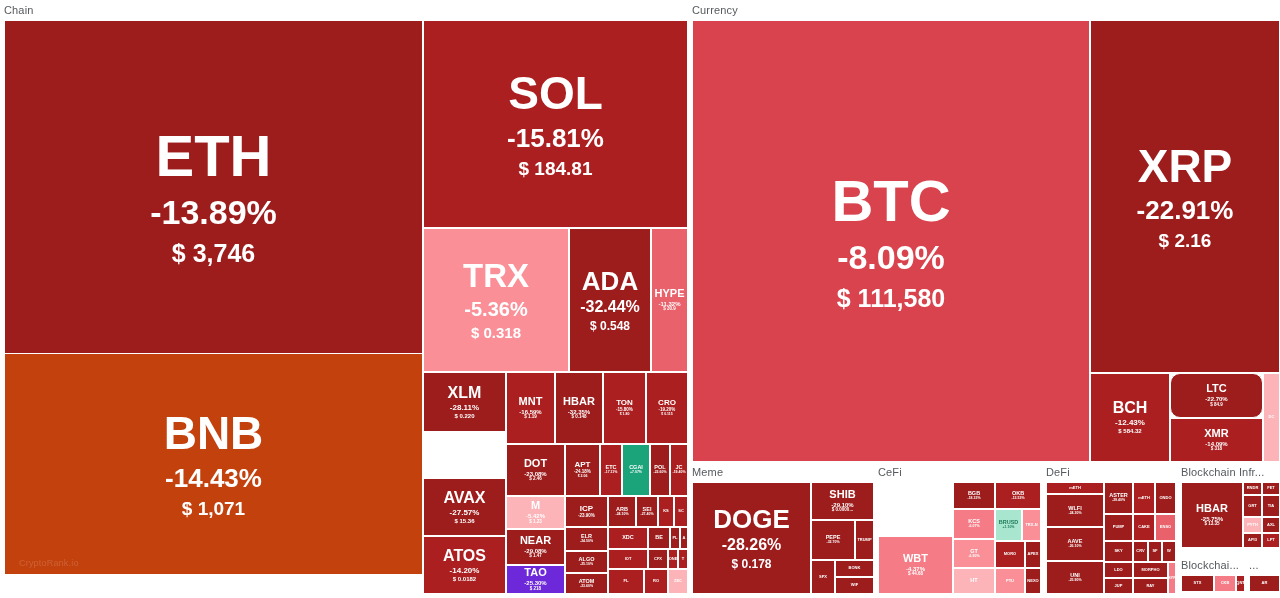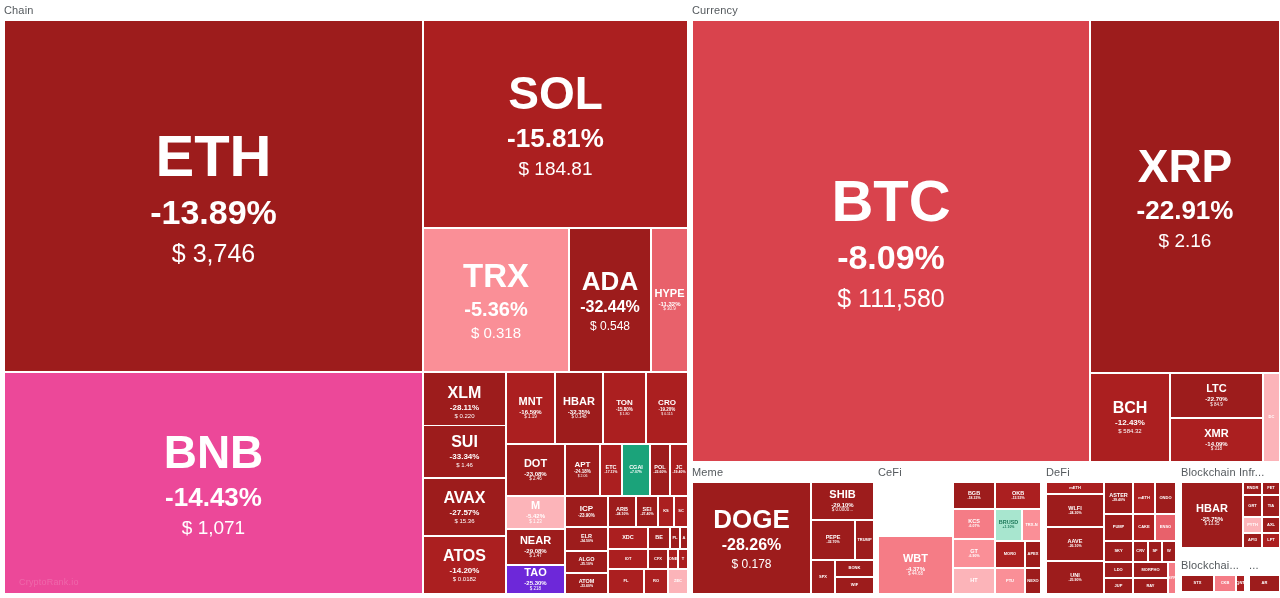--- a/index.html
+++ b/index.html
@@ -24,21 +24,21 @@
   .tile {
     position:absolute;
     display:flex; flex-direction:column;
     align-items:center; justify-content:center;
     color:#ffffff; overflow:hidden;
     text-align:center; line-height:1.05;
     border:1px solid #ffffff;
   }
   .tile .sym { font-weight:700; white-space:nowrap; }
   .tile .chg { font-weight:700; white-space:nowrap; }
-  .tile .prc { font-weight:400; white-space:nowrap;text-align:center; }
+  .tile .prc { font-weight:700; white-space:nowrap;text-align:center; }
 
   
   .s-xxl .sym{font-size:58px} .s-xxl .chg{font-size:34px;margin-top:9px} .s-xxl .prc{font-size:25px;margin-top:9px}
   .s-xl  .sym{font-size:46px} .s-xl  .chg{font-size:26px;margin-top:7px} .s-xl  .prc{font-size:19px;margin-top:7px}
   .s-lg  .sym{font-size:33px} .s-lg  .chg{font-size:20px;margin-top:5px} .s-lg  .prc{font-size:15px;margin-top:5px}
   .s-md  .sym{font-size:26px} .s-md  .chg{font-size:16px;margin-top:4px} .s-md  .prc{font-size:12px;margin-top:4px}
   .s-sm  .sym{font-size:16px} .s-sm  .chg{font-size:8px;margin-top:2px}  .s-sm  .prc{font-size:6px;margin-top:1px}
   .s-xs  .sym{font-size:11px} .s-xs  .chg{font-size:6px;margin-top:1px}  .s-xs  .prc{font-size:4.5px;margin-top:.5px}
   .s-xxs .sym{font-size:8px}  .s-xxs .chg{font-size:4.5px;margin-top:.5px} .s-xxs .prc{font-size:3.5px}
   .s-tiny .sym{font-size:5.5px} .s-tiny .chg{font-size:3.5px}
@@ -82,37 +82,32 @@
         <span class="chg">-32.44%</span>
         <span class="prc">$ 0.548</span>
       </div>
 
       <div class="tile s-xs" style="left:647px;top:208px;width:37px;height:144px;background:#e8616b;">
         <span class="sym">HYPE</span>
         <span class="chg">-11.32%</span>
         <span class="prc">$ 30.9</span>
       </div>
 
-      <div class="tile s-xl" style="left:0;top:352px;width:419px;height:222px;background:#ec4899;">
+      <div class="tile s-xl" style="left:0;top:333px;width:419px;height:222px;background:#c2410c;">
         <span class="sym">BNB</span>
         <span class="chg">-14.43%</span>
         <span class="prc">$ 1,071</span>
         <span class="watermark">CryptoRank.io</span>
       </div>
 
       <div class="tile s-sm" style="left:419px;top:352px;width:83px;height:60px;background:#9d1c1c;">
         <span class="sym">XLM</span>
         <span class="chg">-28.11%</span>
         <span class="prc">$ 0.220</span>
       </div>
-      <div class="tile s-sm" style="left:419px;top:405px;width:83px;height:53px;background:#9d1c1c;">
-        <span class="sym">SUI</span>
-        <span class="chg">-33.34%</span>
-        <span class="prc">$ 1.46</span>
-      </div>
       <div class="tile s-sm" style="left:419px;top:458px;width:83px;height:58px;background:#9d1c1c;">
         <span class="sym">AVAX</span>
         <span class="chg">-27.57%</span>
         <span class="prc">$ 15.36</span>
       </div>
       <div class="tile s-sm" style="left:419px;top:516px;width:83px;height:58px;background:#ab1f20;">
         <span class="sym">ATOS</span>
         <span class="chg">-14.20%</span>
         <span class="prc">$ 0.0182</span>
       </div>
@@ -267,21 +262,21 @@
         <span class="chg">-22.91%</span>
         <span class="prc">$ 2.16</span>
       </div>
 
       <div class="tile s-sm" style="left:398px;top:353px;width:80px;height:89px;background:#ab1f20;">
         <span class="sym">BCH</span>
         <span class="chg">-12.43%</span>
         <span class="prc">$ 584.32</span>
       </div>
 
-      <div class="tile s-xs" style="left:478px;top:353px;width:93px;height:45px;background:#9d1c1c;">
+      <div class="tile s-xs" style="left:478px;top:353px;width:93px;height:45px;background:#9d1c1c;border-radius:10px;">
         <span class="sym">LTC</span>
         <span class="chg">-22.70%</span>
         <span class="prc">$ 84.9</span>
       </div>
 
       <div class="tile s-xs" style="left:478px;top:398px;width:93px;height:44px;background:#ab1f20;">
         <span class="sym">XMR</span>
         <span class="chg">-14.09%</span>
         <span class="prc">$ 318</span>
       </div>

